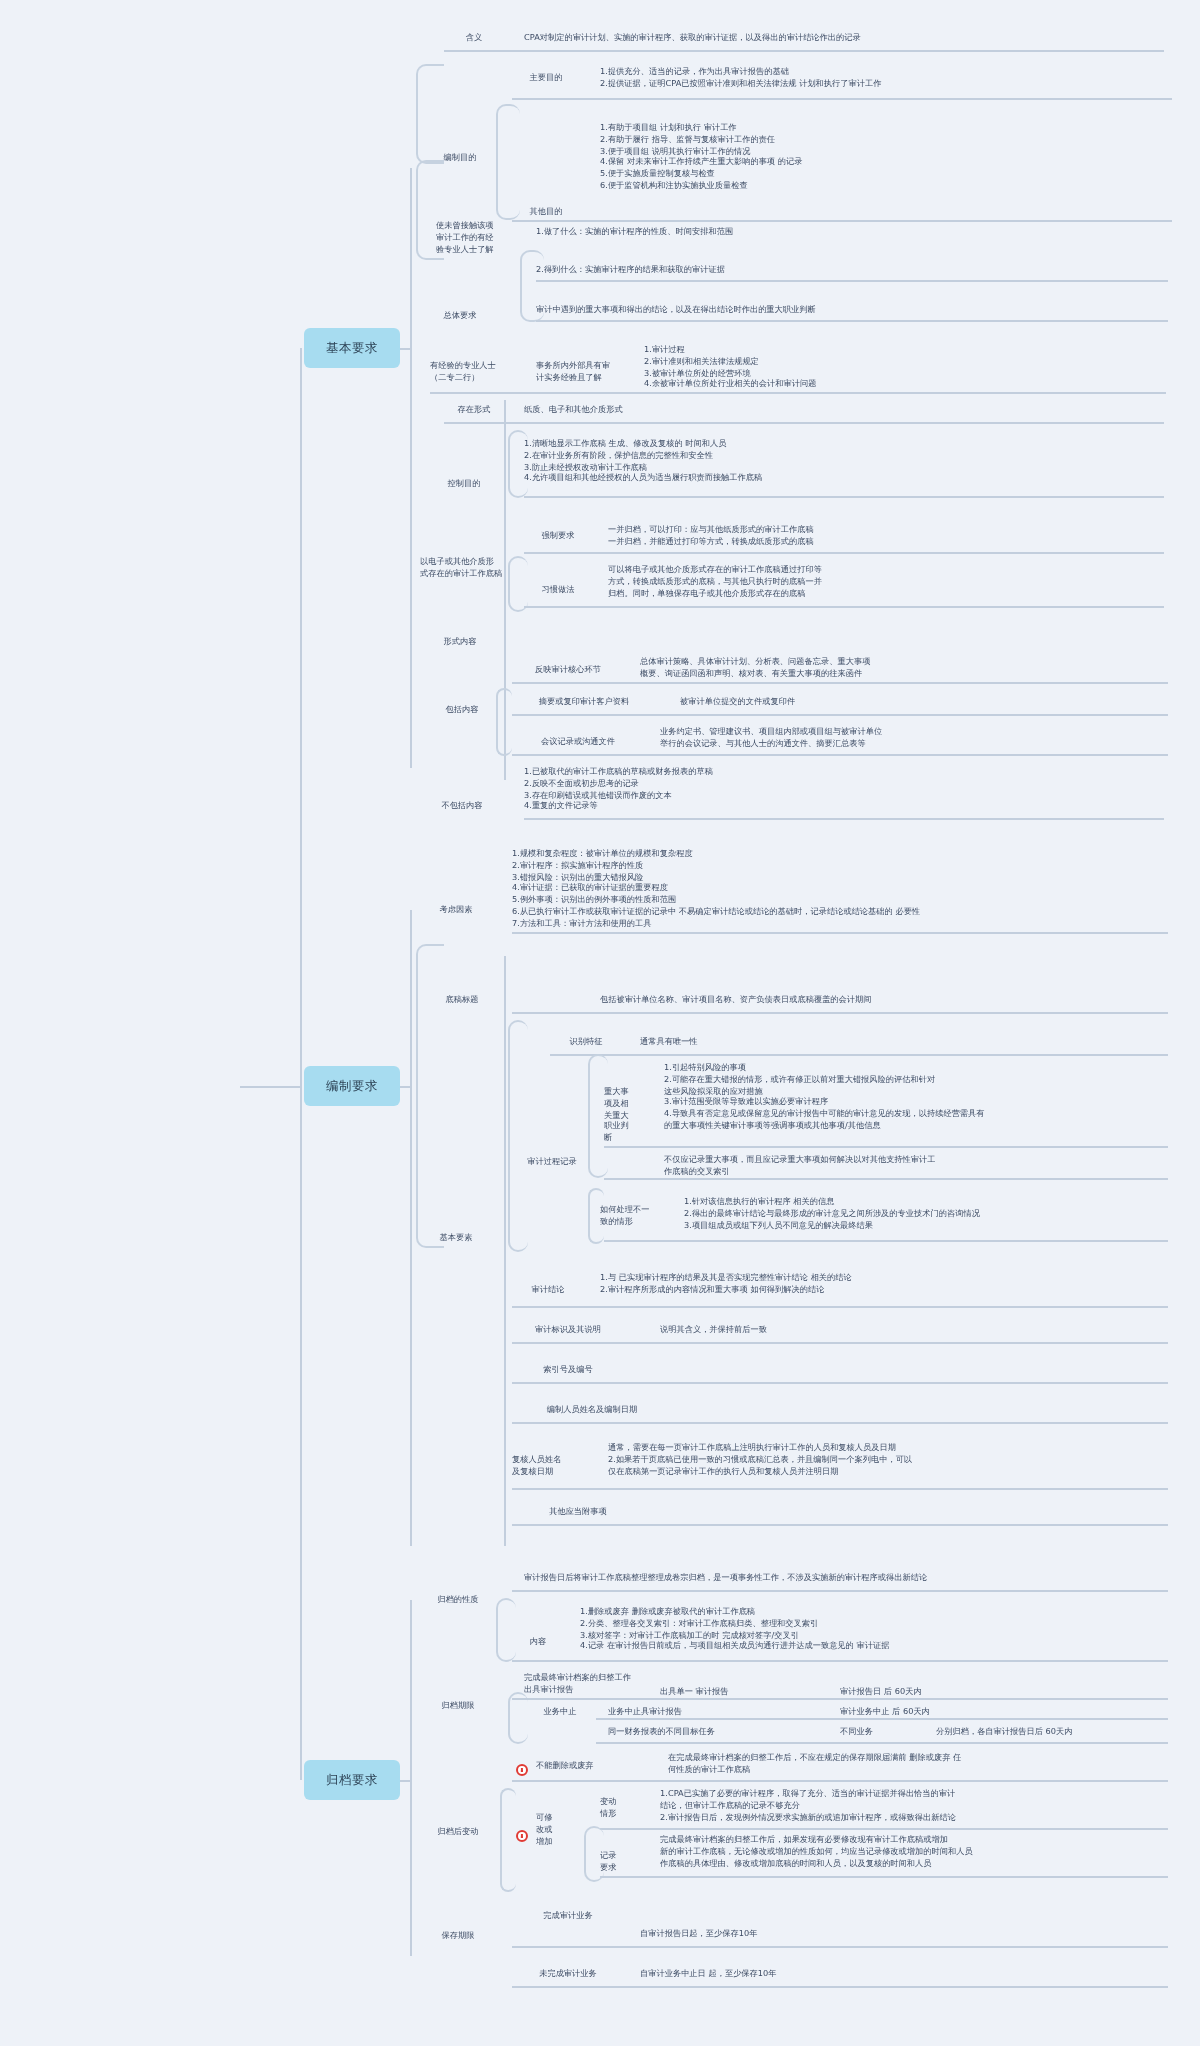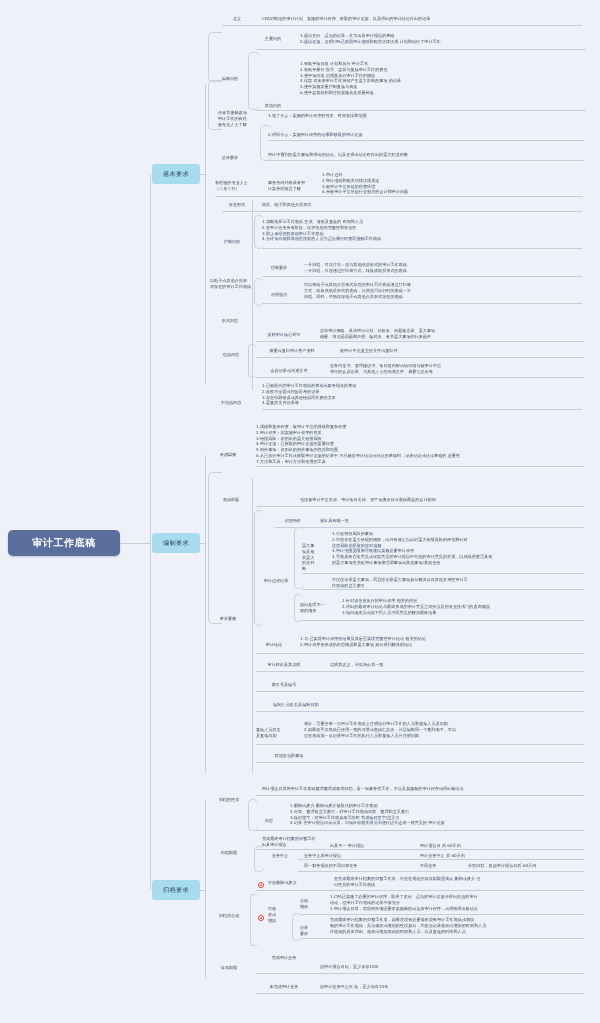--- a/index.html
+++ b/index.html
@@ -84,21 +84,20 @@
     content:"";position:absolute;left:50%;bottom:.7px;
     width:1.1px;height:1.1px;background:#e03b35;
     transform:translateX(-50%);
   }
 </style>
 </head>
 <body>
 
 <div class="canvas">
 
-  <div class="root" style="left:8px;top:530px;width:112px;height:26px;">审计工作底稿</div>
 
   <div class="vl" style="left:150px;top:174px;height:716px;"></div>
   <div class="ul" style="left:120px;top:543px;width:30px;"></div>
 
   <div class="l1" style="left:152px;top:164px;width:48px;height:20px;">基本要求</div>
   <div class="l1" style="left:152px;top:533px;width:48px;height:20px;">编制要求</div>
   <div class="l1" style="left:152px;top:880px;width:48px;height:20px;">归档要求</div>
 
   <div class="vl" style="left:205px;top:84px;height:300px;"></div>
   <div class="ul" style="left:200px;top:174px;width:5px;"></div>

